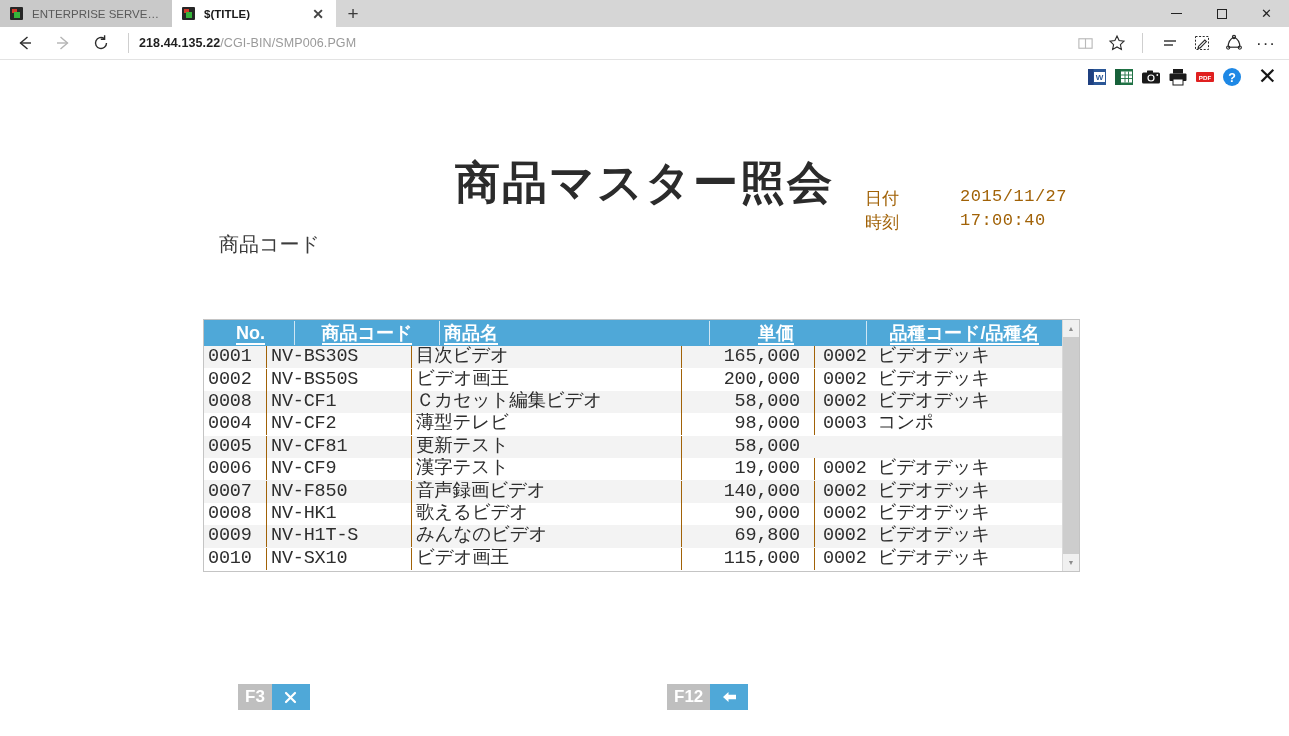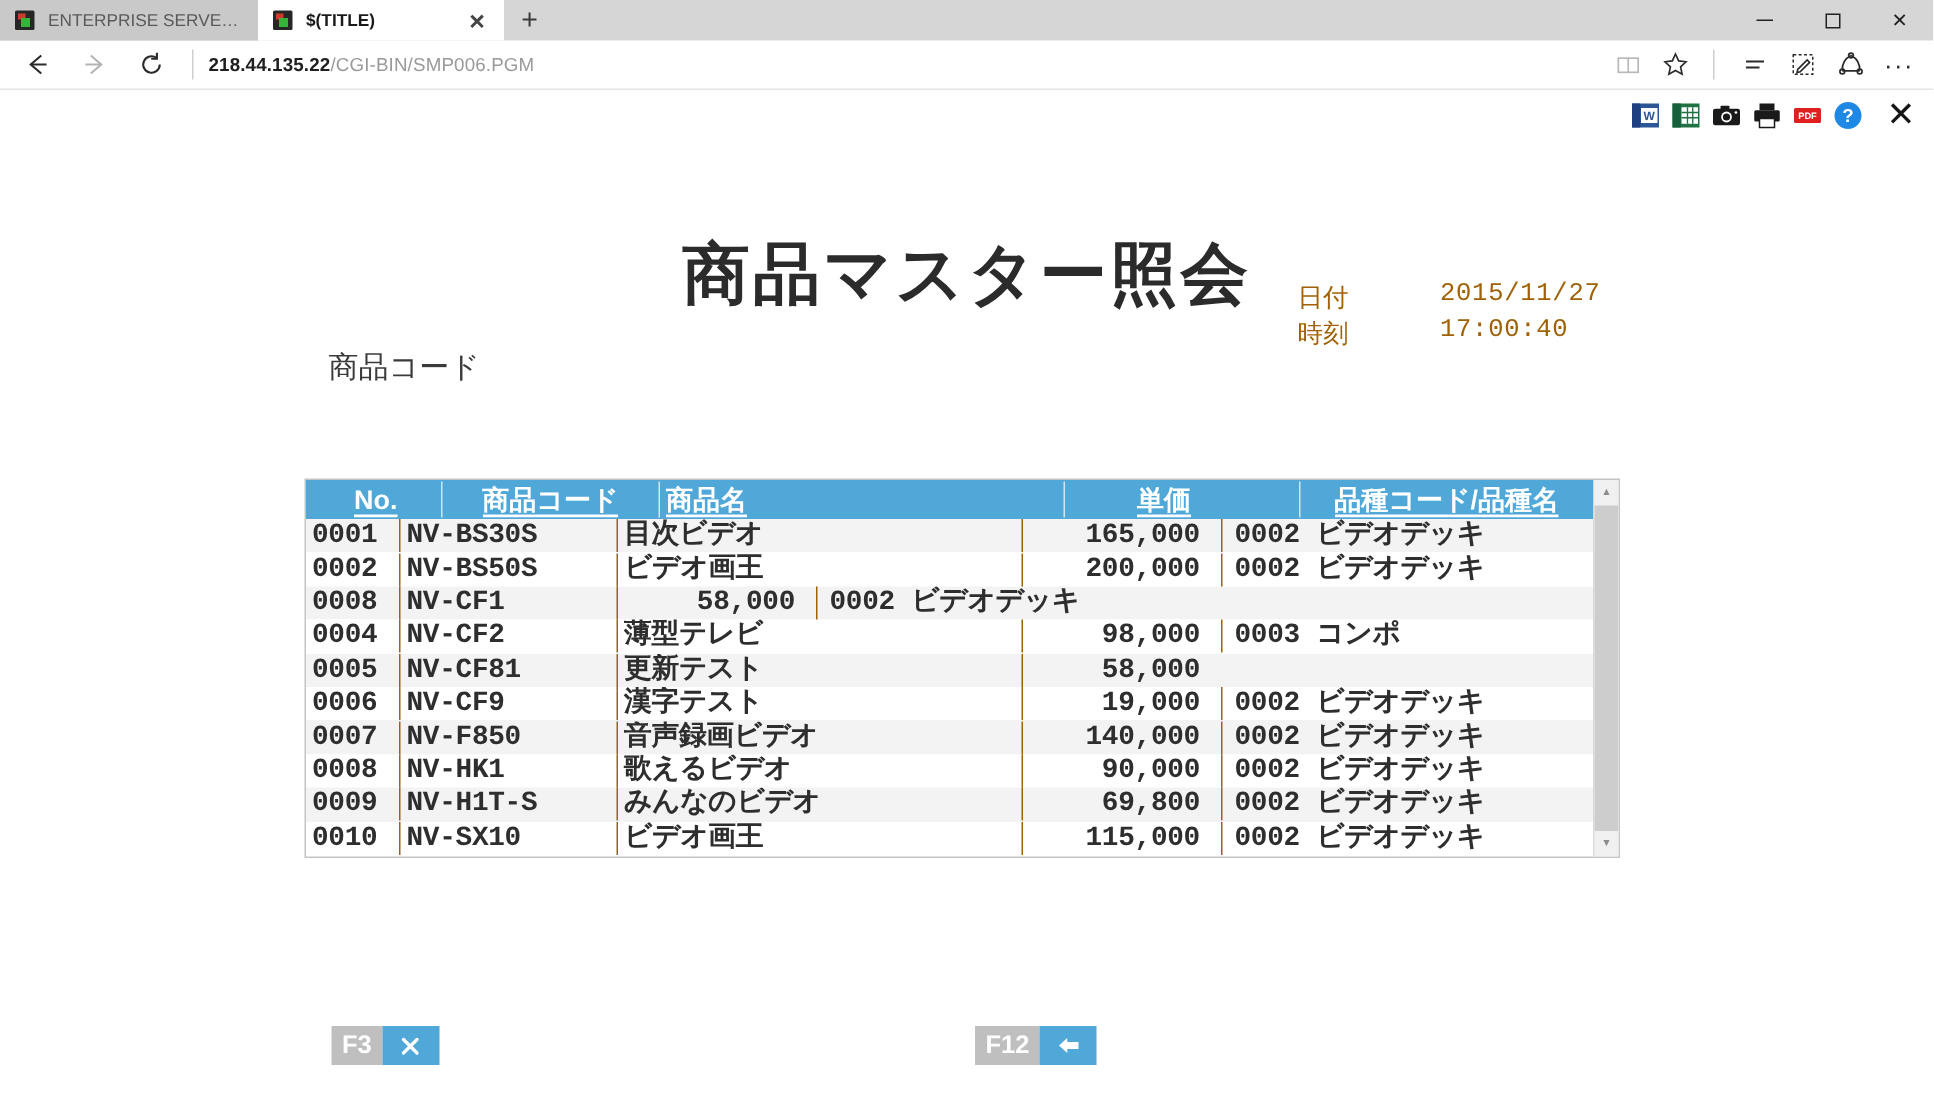--- a/index.html
+++ b/index.html
@@ -169,21 +169,21 @@
     font-weight: bold;
     font-family: "Liberation Sans", sans-serif;
     white-space: nowrap;
     overflow: hidden;
     line-height: 24px;
     padding: 0 4px;
   }
   .grid-head .cell span { border-bottom: 2px solid #ffffff; padding-bottom: 0px; }
   .grid-head .cell.sep { border-left: 1px solid #cfe6f4; }
 
-  .grid-row { display: flex; height: 22.4px; align-items: center; font-weight: bold; }
+  .grid-row { display: flex; height: 22.4px; align-items: center; }
   .grid-row.odd { background: #f3f3f3; }
   .grid-row.even { background: #ffffff; }
   .grid-row .cell {
     font-family: "Liberation Mono", monospace;
     font-size: 18.5px;
     color: #2e2e2e;
     white-space: nowrap;
     overflow: hidden;
     line-height: 22px;
     padding: 0 4px;
@@ -219,21 +219,21 @@
   .sb-thumb {
     position: absolute; left: 0; right: 0; top: 0;
     height: 100%;
     background: #cdcdcd;
   }
 
   
   .fkeys { position: absolute; left: 0; top: 624px; width: 100%; height: 26px; }
   .fkey {
     position: absolute;
-    display: flex; align-items: stretch; height: 26px;
+    display: flex; align-items: stretch; height: 26px; margin-left: 17px;
   }
   .fkey .k {
     background: #bfbfbf;
     color: #ffffff;
     font-size: 17px;
     font-weight: bold;
     display: flex; align-items: center; justify-content: center;
     padding: 0 7px;
     min-width: 30px;
     font-family: "Liberation Sans", sans-serif;
@@ -421,20 +421,21 @@
       <div class="grid-row even">
         <div class="cell c-no">0002</div>
         <div class="cell c-code sep">NV-BS50S</div>
         <div class="cell c-name sep">ビデオ画王</div>
         <div class="cell c-price sep">200,000</div>
         <div class="cell c-kind sep">0002 ビデオデッキ</div>
       </div>
       <div class="grid-row odd">
         <div class="cell c-no">0008</div>
         <div class="cell c-code sep">NV-CF1</div>
+        <div class="cell c-name sep">Ｃカセット編集ビデオ</div>
         <div class="cell c-price sep">58,000</div>
         <div class="cell c-kind sep">0002 ビデオデッキ</div>
       </div>
       <div class="grid-row even">
         <div class="cell c-no">0004</div>
         <div class="cell c-code sep">NV-CF2</div>
         <div class="cell c-name sep">薄型テレビ</div>
         <div class="cell c-price sep">98,000</div>
         <div class="cell c-kind sep">0003 コンポ</div>
       </div>

